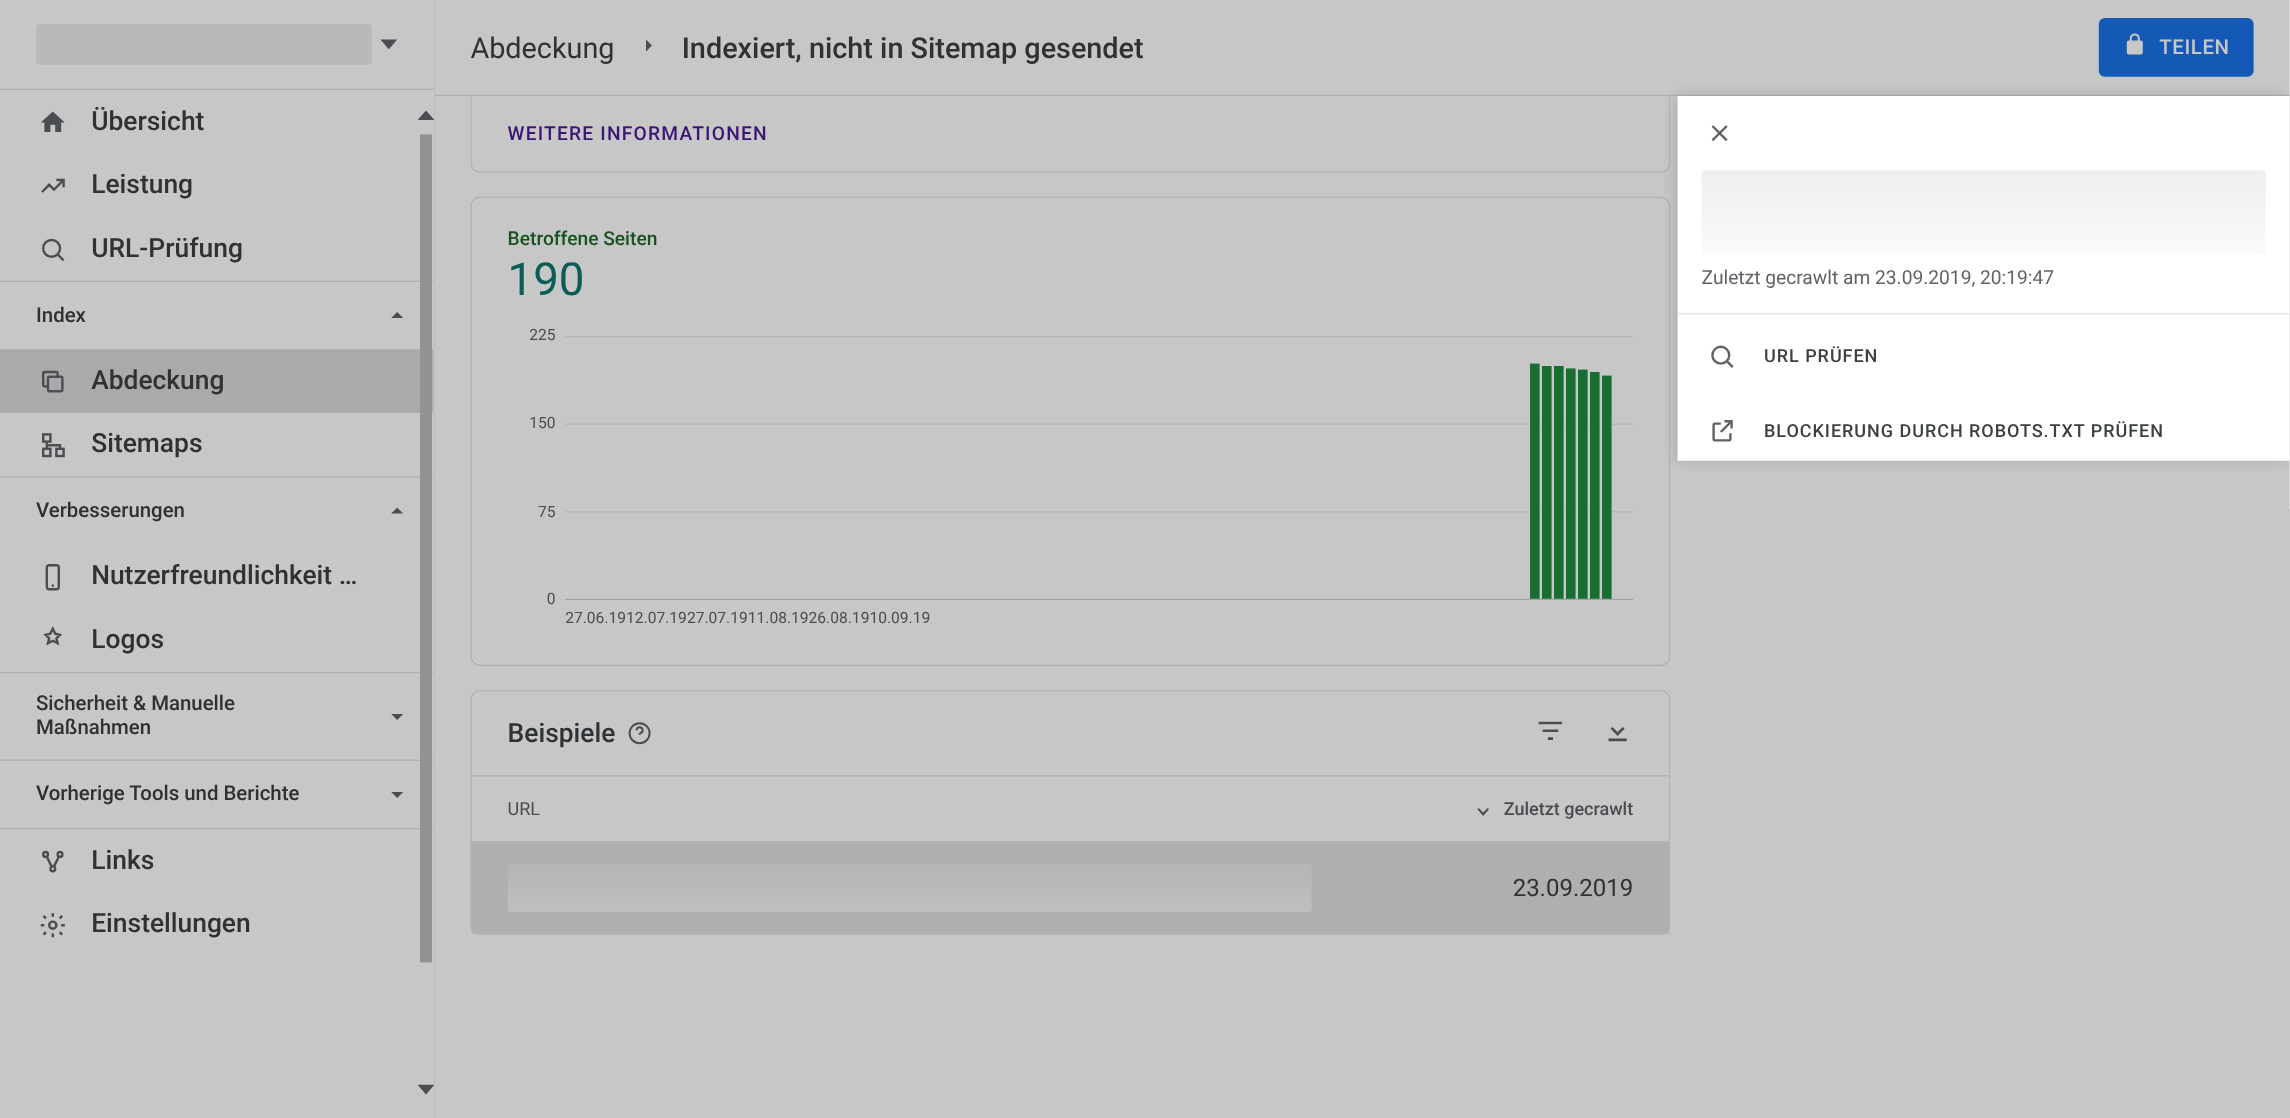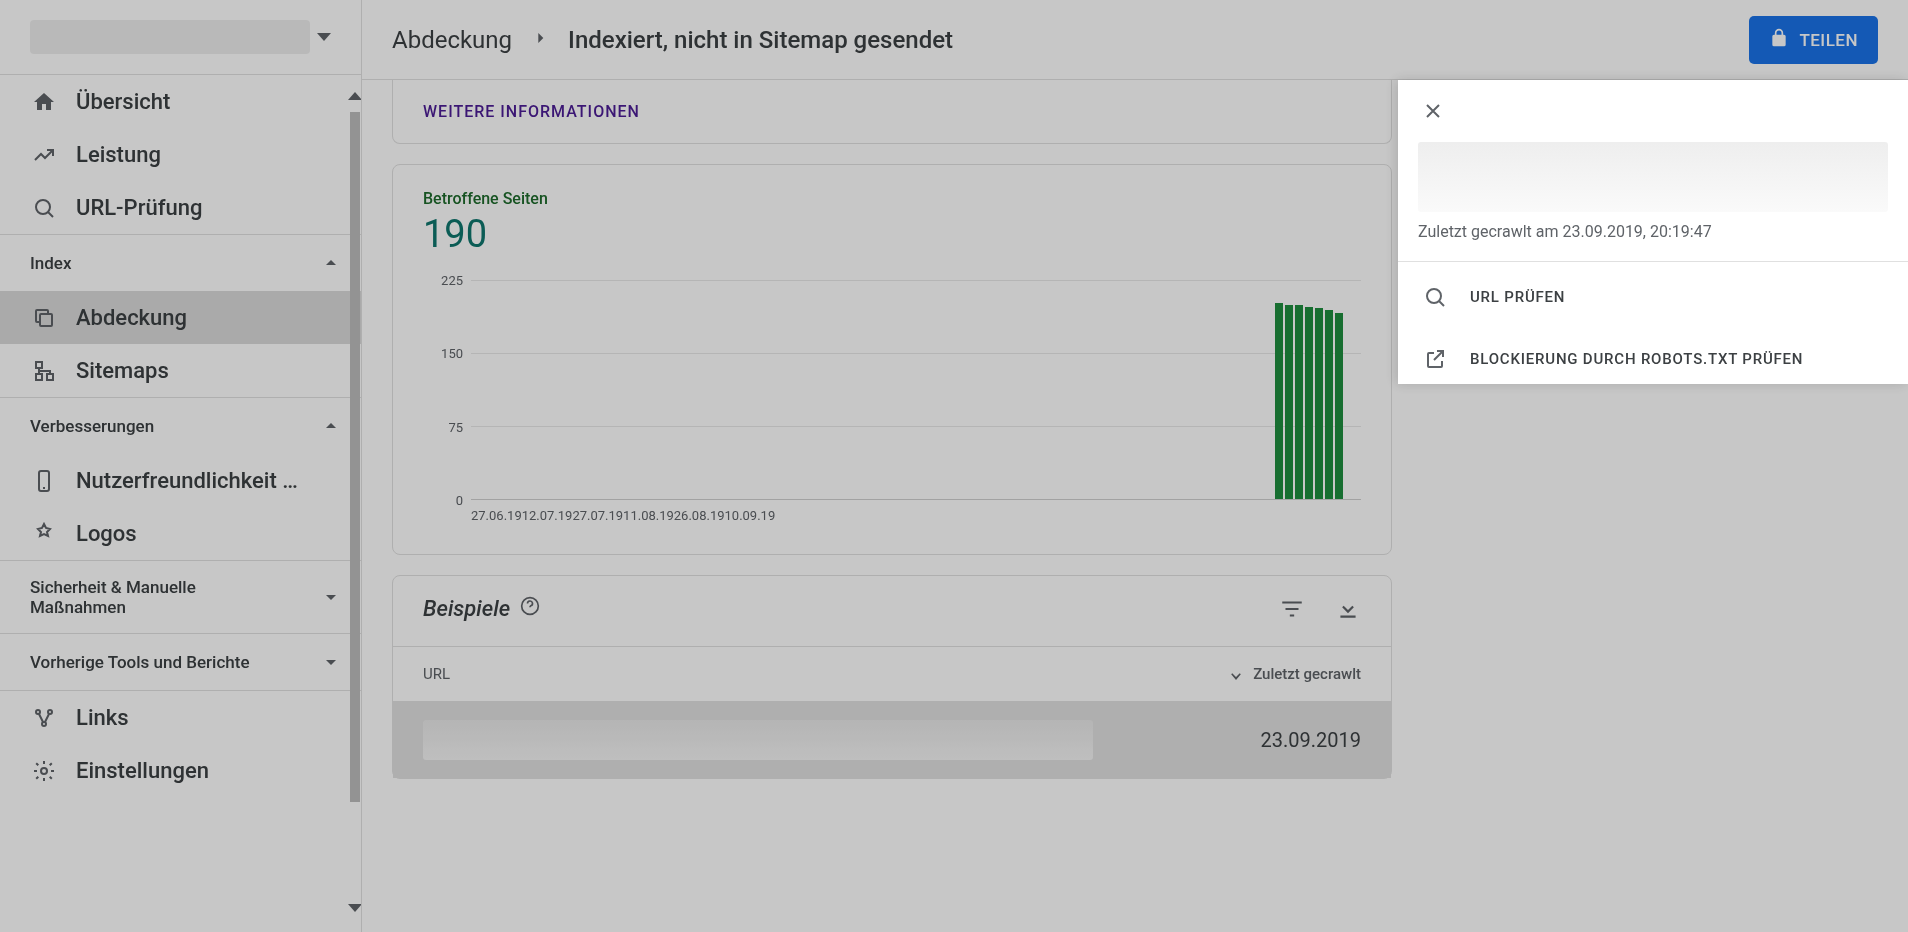--- a/index.html
+++ b/index.html
@@ -44,21 +44,21 @@
 .chart-area { margin-top: 24px; position: relative; height: 250px; }
 .y-axis { position: absolute; left: 0; top: 0; height: 220px; width: 40px; }
 .y-tick { position: absolute; right: 0; font-size: 13px; color: #5f6368; transform: translateY(-50%); }
 .plot { position: absolute; left: 48px; right: 0; top: 0; height: 220px; border-bottom: 1px solid #d0d0d0; }
 .gridline { position: absolute; left: 0; right: 0; height: 1px; background: #e8e8e8; }
 .bars { position: absolute; right: 18px; bottom: 0; display: flex; gap: 2px; align-items: flex-end; }
 .bar { width: 8px; background: #1e8e3e; }
 .x-axis { position: absolute; left: 48px; right: 0; top: 228px; display: flex; justify-content: flex-start; font-size: 13px; color: #5f6368; }
 
 .card.table { padding: 0; }
-.table-header { display: flex; align-items: flex-start; padding: 20px 30px; border-bottom: 1px solid #e0e0e0; font-style: italic; }
+.table-header { display: flex; align-items: center; padding: 20px 30px; border-bottom: 1px solid #e0e0e0; }
 .table-title { font-size: 22px; font-weight: 500; color: #3c4043; margin-right: 10px; }
 .help-icon { color: #5f6368; width: 20px; height: 20px; }
 .table-actions { margin-left: auto; display: flex; gap: 30px; color: #5f6368; }
 .table-cols { display: flex; padding: 18px 30px; font-size: 15px; color: #5f6368; border-bottom: 1px solid #e0e0e0; }
 .col-url { flex: 1; }
 .col-date { display: flex; align-items: center; gap: 8px; font-weight: 500; }
 .table-row { display: flex; padding: 18px 30px; align-items: center; background: #e0e0e0; }
 .row-url { width: 670px; height: 40px; background: linear-gradient(#e8e8e8, #f5f5f5); border-radius: 3px; }
 .row-date { margin-left: auto; font-size: 20px; color: #3c4043; }
 

